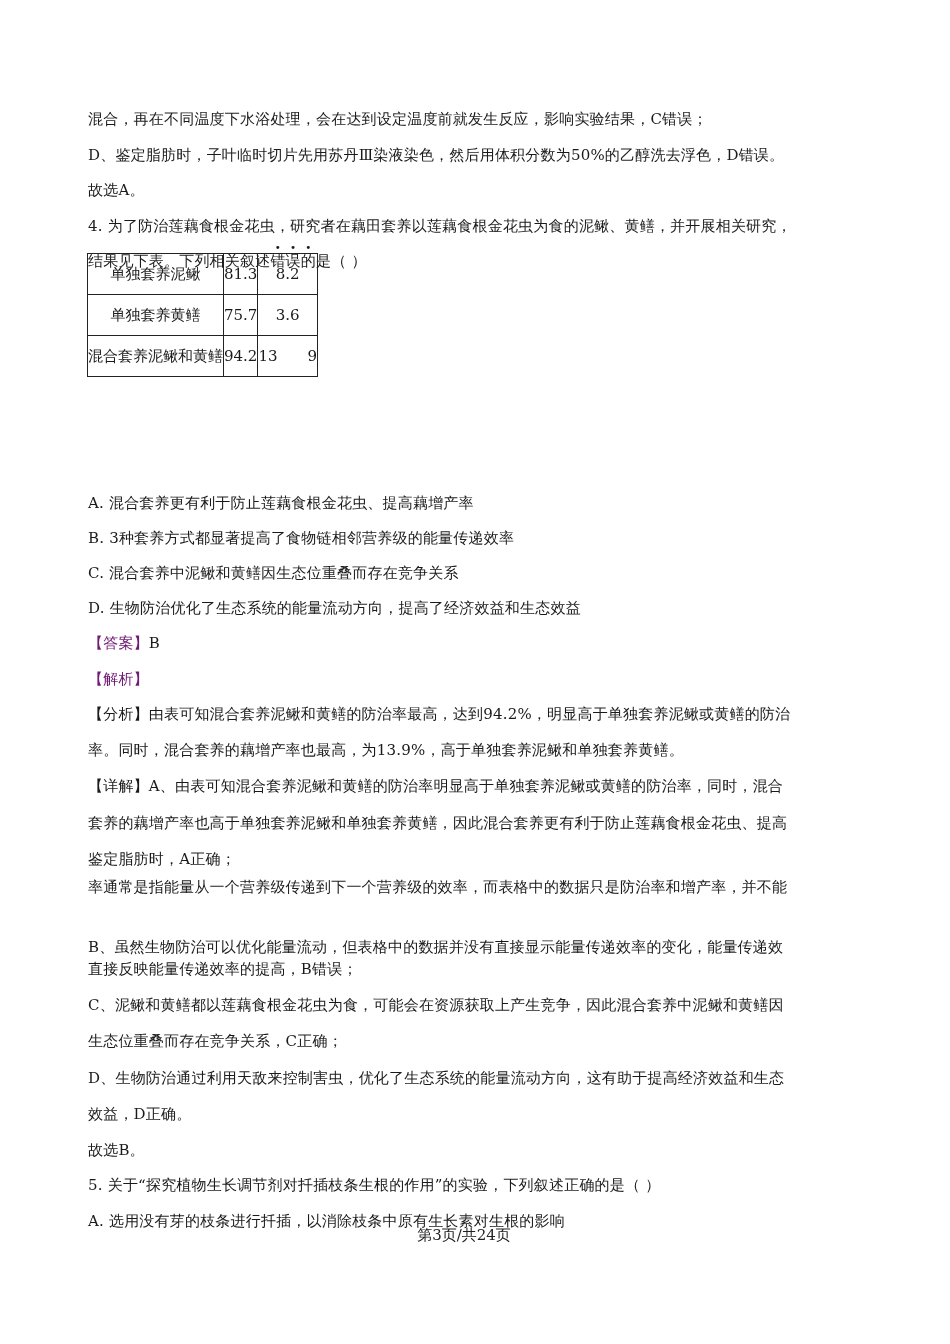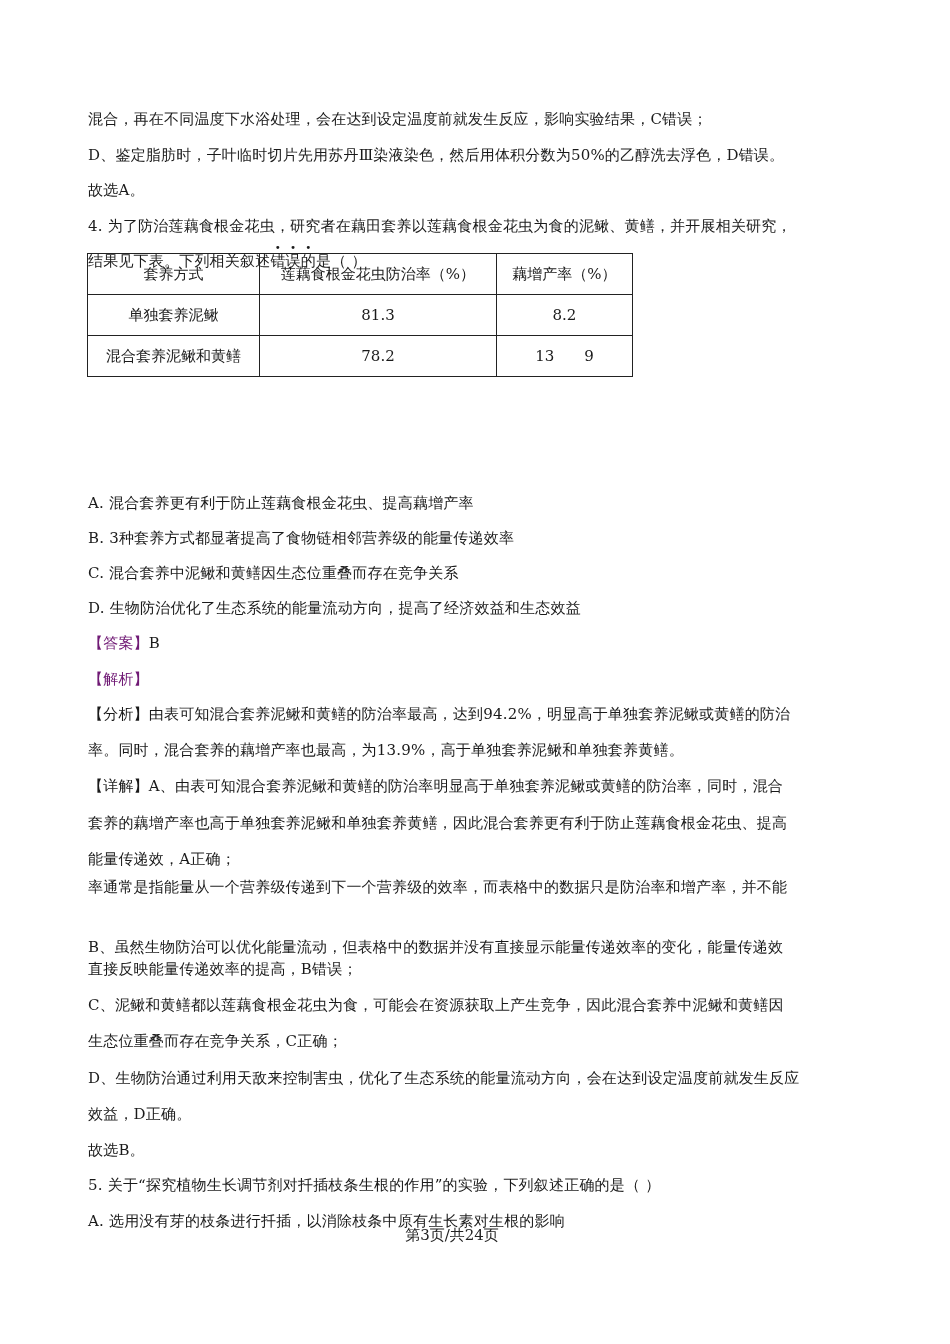--- a/index.html
+++ b/index.html
@@ -22,51 +22,51 @@
     position: absolute; left: 87px; top: 253px;
     border-collapse: collapse; font-size: 15px;
   }
   table.data td {
     border: 1.5px solid #222; text-align: center; height: 40px; padding: 0;
   }
   table.data td.c1 { width: 171px; }
   table.data td.c2 { width: 236px; }
   table.data td.c3 { width: 135px; }
   .footer {
-    position: absolute; top: 1226px; left: 0; width: 904px; text-align: center;
+    position: absolute; top: 1226px; left: 12px; width: 904px; text-align: center;
     font-size: 15px; color: #222;
   }
 </style>
 </head>
 <body>
 
 <div class="line" style="top:77px">混合，再在不同温度下水浴处理，会在达到设定温度前就发生反应，影响实验结果，C错误；</div>
 <div class="line" style="top:113px">D、鉴定脂肪时，子叶临时切片先用苏丹Ⅲ染液染色，然后用体积分数为50%的乙醇洗去浮色，D错误。</div>
 <div class="line" style="top:148px">故选A。</div>
 
 <div class="line" style="top:184px">4. 为了防治莲藕食根金花虫，研究者在藕田套养以莲藕食根金花虫为食的泥鳅、黄鳝，并开展相关研究，</div>
 <div class="line" style="top:219px">
   <span>结果见下表。下列相关叙述</span><span class="emph">错</span><span class="emph">误</span><span class="emph">的</span><span>是（    ）</span>
 </div>
 
 <table class="data">
   <tbody>
-      <tr>
-    <td class="c1">套养方式</td>
-    <td class="c2">莲藕食根金花虫防治率（%）</td>
-    <td class="c3">藕增产率（%）</td>
-  </tr>
   <tr>
     <td>单独套养泥鳅</td>
     <td>81.3</td>
     <td>8.2</td>
   </tr>
   <tr>
+    <td>单独套养黄鳝</td>
+    <td>75.7</td>
+    <td>3.6</td>
+  </tr>
+  <tr>
     <td>混合套养泥鳅和黄鳝</td>
-    <td>78.2</td>
+    <td>94.2</td>
     <td>13　　9</td>
   </tr>
 </tbody>
   </table>
 
 <div class="line" style="top:461px">A. 混合套养更有利于防止莲藕食根金花虫、提高藕增产率</div>
 <div class="line" style="top:496px">B. 3种套养方式都显著提高了食物链相邻营养级的能量传递效率</div>
 <div class="line" style="top:531px">C. 混合套养中泥鳅和黄鳝因生态位重叠而存在竞争关系</div>
 <div class="line" style="top:566px">D. 生物防治优化了生态系统的能量流动方向，提高了经济效益和生态效益</div>
 
@@ -77,26 +77,26 @@
 
 <div class="line" style="top:672px">
   <span>【分析】</span><span>由表可知混合套养泥鳅和黄鳝的防治率最高，达到94.2%，明显高于单独套养泥鳅或黄鳝的防治</span>
 </div>
 <div class="line" style="top:708px">率。同时，混合套养的藕增产率也最高，为13.9%，高于单独套养泥鳅和单独套养黄鳝。</div>
 
 <div class="line" style="top:744px">
   <span>【详解】</span><span>A、由表可知混合套养泥鳅和黄鳝的防治率明显高于单独套养泥鳅或黄鳝的防治率，同时，混合</span>
 </div>
 <div class="line" style="top:781px">套养的藕增产率也高于单独套养泥鳅和单独套养黄鳝，因此混合套养更有利于防止莲藕食根金花虫、提高</div>
-<div class="line" style="top:817px">能量传递效，A正确；</div>
+<div class="line" style="top:817px">鉴定脂肪时，A正确；</div>
 <div class="line" style="top:905px">B、虽然生物防治可以优化能量流动，但表格中的数据并没有直接显示能量传递效率的变化，能量传递效</div>
 <div class="line" style="top:845px">率通常是指能量从一个营养级传递到下一个营养级的效率，而表格中的数据只是防治率和增产率，并不能</div>
 <div class="line" style="top:927px">直接反映能量传递效率的提高，B错误；</div>
 <div class="line" style="top:963px">C、泥鳅和黄鳝都以莲藕食根金花虫为食，可能会在资源获取上产生竞争，因此混合套养中泥鳅和黄鳝因</div>
 <div class="line" style="top:999px">生态位重叠而存在竞争关系，C正确；</div>
-<div class="line" style="top:1036px">D、生物防治通过利用天敌来控制害虫，优化了生态系统的能量流动方向，会在达到设定温度前就发生反应</div>
+<div class="line" style="top:1036px">D、生物防治通过利用天敌来控制害虫，优化了生态系统的能量流动方向，这有助于提高经济效益和生态</div>
 <div class="line" style="top:1072px">效益，D正确。</div>
 <div class="line" style="top:1108px">故选B。</div>
 
 <div class="line" style="top:1143px">5. 关于“探究植物生长调节剂对扦插枝条生根的作用”的实验，下列叙述正确的是（    ）</div>
 <div class="line" style="top:1179px">A. 选用没有芽的枝条进行扦插，以消除枝条中原有生长素对生根的影响</div>
 
 <div class="footer">第3页/共24页</div>
 
 </body></html>

